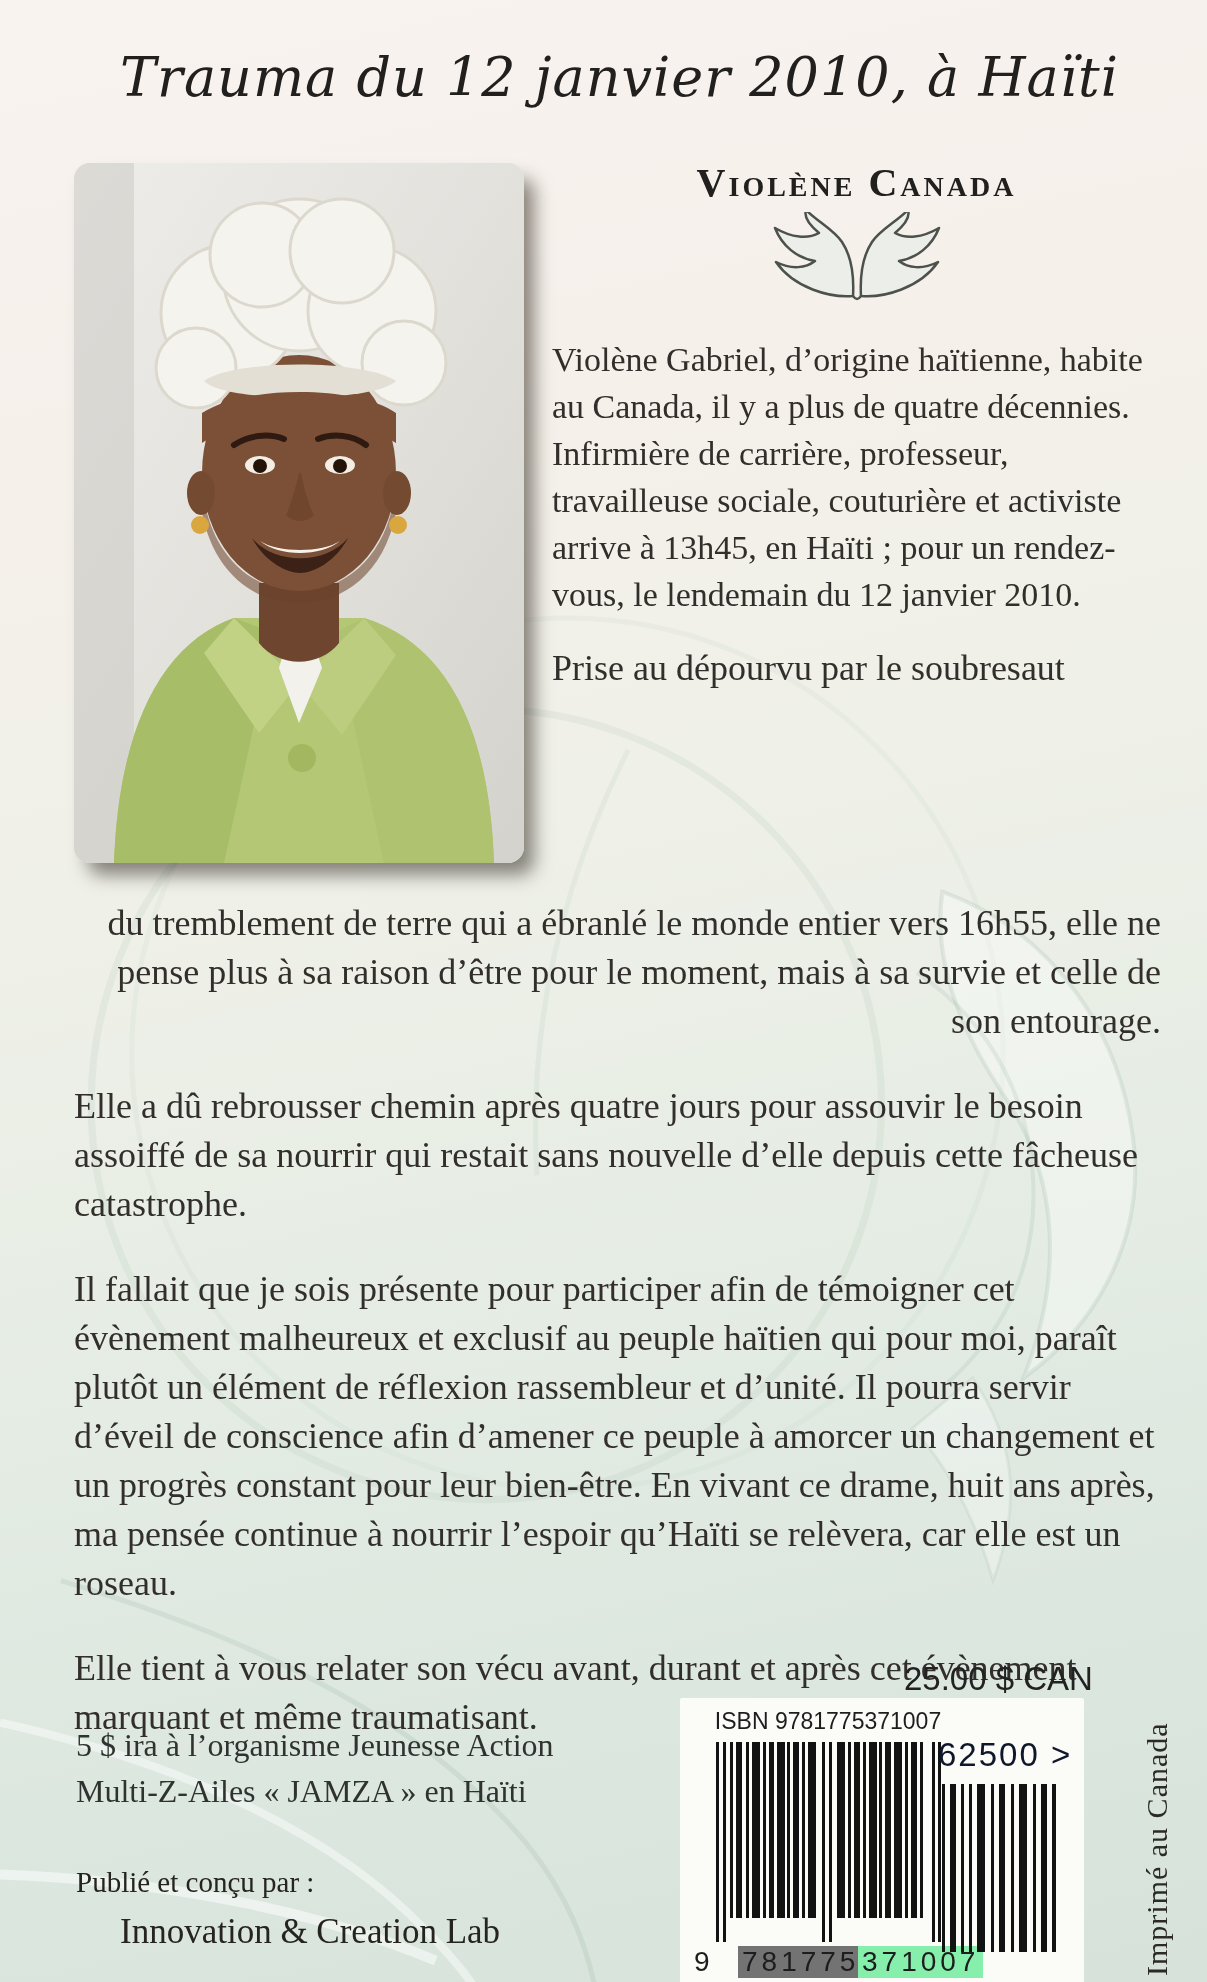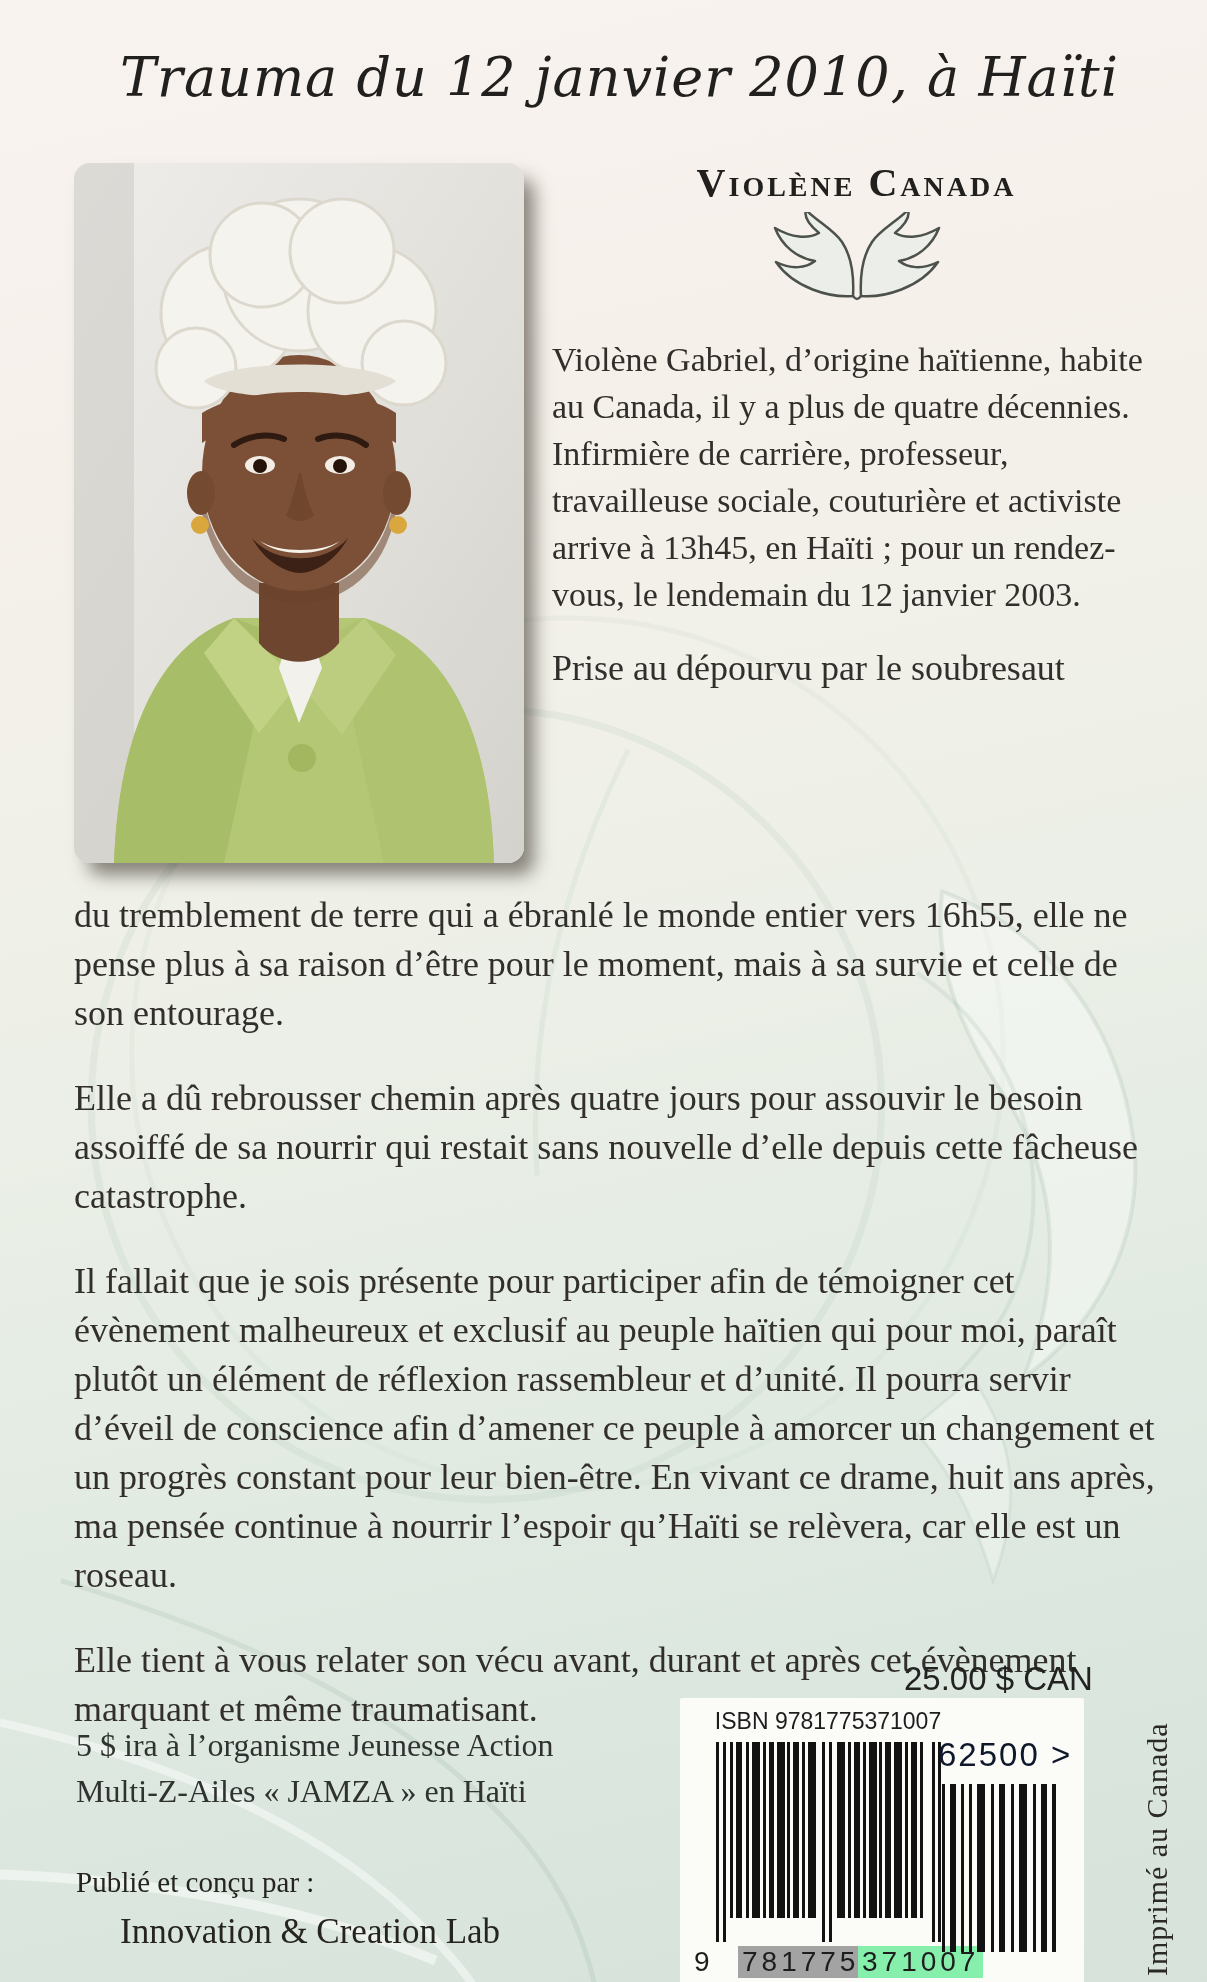--- a/index.html
+++ b/index.html
@@ -53,21 +53,21 @@
     line-height:47px;
     color:#322e2b;
   }
   .para{
     font-size:36px;
     line-height:49px;
     color:#322e2b;
   }
   .lead-line{margin-top:26px;}
   .flow{margin:0 62px 0 58px;}
-  .cont{clear:both;margin-top:20px;}
+  .cont{clear:both;margin-top:28px;text-align:right;}
   .para + .para{margin-top:24px;}
   .footer{
     position:absolute;left:0;top:1608px;width:1207px;height:374px;
   }
   .funding{
     position:absolute;left:60px;top:68px;width:560px;
     font-size:32px;line-height:46px;color:#2f3230;
   }
   .publisher-label{
     position:absolute;left:60px;top:212px;
@@ -92,21 +92,21 @@
     font-family:"Liberation Sans", sans-serif;
     font-size:23px;color:#1d1d1d;white-space:nowrap;
   }
   .main-barcode{position:absolute;left:36px;top:44px;}
   .barcode-digits{
     position:absolute;left:0;top:248px;width:300px;
     font-family:"Liberation Sans", sans-serif;
     font-size:28px;color:#1d1d1d;
   }
   .bd-left{position:absolute;left:14px;}
-  .bd-mid{position:absolute;left:58px;letter-spacing:4px;background:#a3a3a3;padding:0 4px;}
+  .bd-mid{position:absolute;left:58px;letter-spacing:4px;background:#737373;padding:0 4px;}
   .bd-right{position:absolute;left:178px;letter-spacing:4px;background:#86efac;padding:0 4px;}
   .addon-label{
     position:absolute;left:258px;top:38px;width:140px;
     font-family:"Liberation Sans", sans-serif;
     font-size:33px;letter-spacing:2px;color:#0f172a;white-space:nowrap;
   }
   .addon-barcode{position:absolute;left:262px;top:86px;}
   .printed{
     position:absolute;left:1124px;top:22px;height:300px;
     writing-mode:vertical-rl;
@@ -200,21 +200,21 @@
       <div class="ornament-wrap">
         <svg width="230" height="92" viewBox="0 0 230 92" xmlns="http://www.w3.org/2000/svg">
           <g fill="#eceee9" stroke="#4c514c" stroke-width="2.5" stroke-linejoin="round">
             <path d="M111 84 C88 86 52 76 34 50 C50 58 64 56 73 49 C55 46 40 34 33 16 C50 26 66 27 77 21 C66 12 62 4 64 -2 C76 10 92 18 100 30 C110 45 112 66 111 84 Z"></path>
             <path d="M119 84 C142 86 178 76 196 50 C180 58 166 56 157 49 C175 46 190 34 197 16 C180 26 164 27 153 21 C164 12 168 4 166 -2 C154 10 138 18 130 30 C120 45 118 66 119 84 Z"></path>
           </g>
           <path d="M111 84 C114 88 116 88 119 84" fill="none" stroke="#4c514c" stroke-width="2.5"></path>
         </svg>
       </div>
 
-      <div class="bio">Violène Gabriel, d’origine haïtienne, habite au Canada, il y a plus de quatre décennies. Infirmière de carrière, professeur, travailleuse sociale, couturière et activiste arrive à 13h45, en Haïti ; pour un rendez-vous, le lendemain du 12 janvier 2003.</div>
+      <div class="bio">Violène Gabriel, d’origine haïtienne, habite au Canada, il y a plus de quatre décennies. Infirmière de carrière, professeur, travailleuse sociale, couturière et activiste arrive à 13h45, en Haïti ; pour un rendez-vous, le lendemain du 12 janvier 2010.</div>
 
       <p class="para lead-line">Prise au dépourvu par le soubresaut</p>
     </div>
 
     <div class="flow">
       <p class="para cont">du tremblement de terre qui a ébranlé le monde entier vers 16h55, elle ne pense plus à sa raison d’être pour le moment, mais à sa survie et celle de son entourage.</p>
       <p class="para">Elle a dû rebrousser chemin après quatre jours pour assouvir le besoin assoiffé de sa nourrir qui restait sans nouvelle d’elle depuis cette fâcheuse catastrophe.</p>
       <p class="para">Il fallait que je sois présente pour participer afin de témoigner cet évènement malheureux et exclusif au peuple haïtien qui pour moi, paraît plutôt un élément de réflexion rassembleur et d’unité. Il pourra servir d’éveil de conscience afin d’amener ce peuple à amorcer un changement et un progrès constant pour leur bien-être. En vivant ce drame, huit ans après, ma pensée continue à nourrir l’espoir qu’Haïti se relèvera, car elle est un roseau.</p>
       <p class="para">Elle tient à vous relater son vécu avant, durant et après cet évènement marquant et même traumatisant.</p>
     </div>

